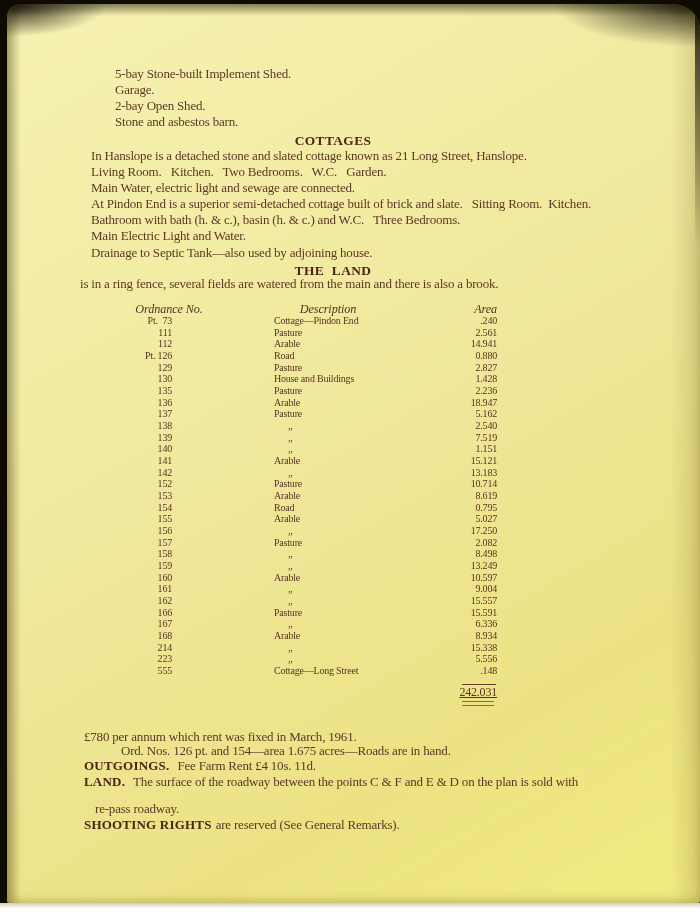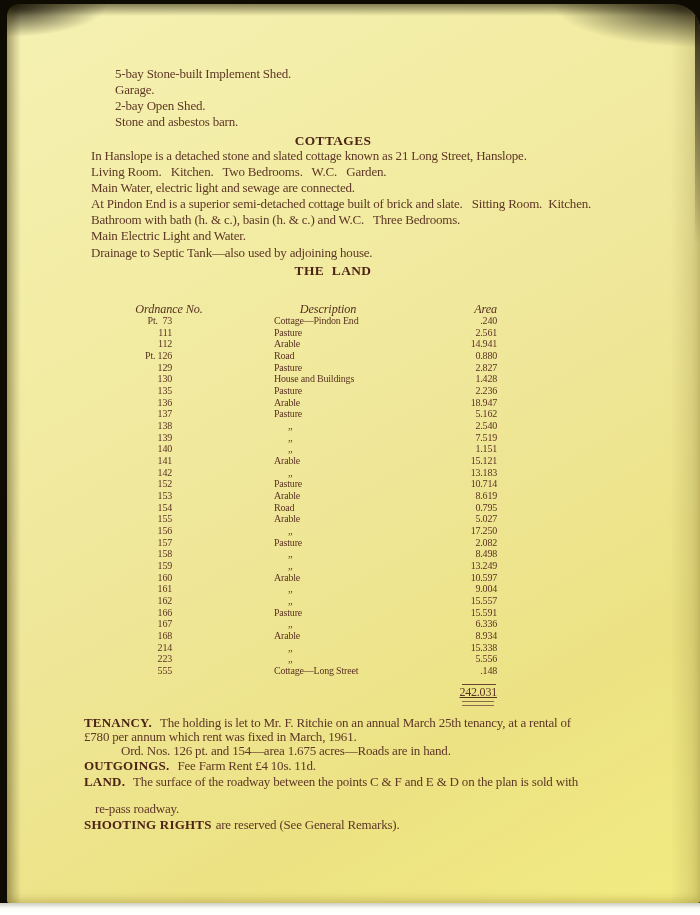--- a/index.html
+++ b/index.html
@@ -76,20 +76,21 @@
         <div class="body-line">Living Room.   Kitchen.   Two Bedrooms.   W.C.   Garden.</div>
         <div class="body-line">Main Water, electric light and sewage are connected.</div>
         <div class="body-line">At Pindon End is a superior semi-detached cottage built of brick and slate.   Sitting Room.  Kitchen.</div>
         <div class="body-line">Bathroom with bath (h. &amp; c.), basin (h. &amp; c.) and W.C.   Three Bedrooms.</div>
         <div class="body-line">Main Electric Light and Water.</div>
         <div class="body-line">Drainage to Septic Tank—also used by adjoining house.</div>
       </div>
 
     <div class="abs heading" style="left:-17px;top:263px;">THE LAND</div>
 
+    <div class="abs intro" style="left:80px;top:276px;">is in a ring fence, several fields are watered from the main and there is also a brook.</div>
 
     <div class="abs thead" style="left:104px;top:303px;width:130px;text-align:center;">Ordnance No.</div>
     <div class="abs thead" style="left:228px;top:303px;width:200px;text-align:center;">Description</div>
     <div class="abs thead" style="left:420px;top:303px;width:77px;text-align:right;">Area</div>
 
     <div class="abs trows" style="left:100px;top:315px;">
         <div class="trow">
         <div class="c-ord">Pt.  73</div>
         <div class="c-desc">Cottage—Pindon End</div>
         <div class="c-area">.240</div>
@@ -245,21 +246,20 @@
         <div class="c-area">.148</div>
       </div>
       </div>
 
     <div class="abs totals" style="left:400px;top:684px;">
       <div class="t-rule"></div>
       <div class="t-val">242.031</div>
       <div class="t-drule"></div>
     </div>
 
-    <div class="abs note-line" style="left:84px;top:716px;"><span class="lbl">TENANCY.</span><span>The holding is let to Mr. F. Ritchie on an annual March 25th tenancy, at a rental of</span></div>
     <div class="abs note-line" style="left:84px;top:730px;">£780 per annum which rent was fixed in March, 1961.</div>
     <div class="abs note-line" style="left:121px;top:744px;">Ord. Nos. 126 pt. and 154—area 1.675 acres—Roads are in hand.</div>
 
     <div class="abs note-line" style="left:84px;top:759px;"><span class="lbl">OUTGOINGS.</span><span>Fee Farm Rent £4 10s. 11d.</span></div>
 
     <div class="abs note-line" style="left:84px;top:775px;"><span class="lbl">LAND.</span><span>The surface of the roadway between the points C &amp; F and E &amp; D on the plan is sold with</span></div>
     <div class="abs note-line" style="left:95px;top:802px;">re-pass roadway.</div>
 
     <div class="abs note-line" style="left:84px;top:818px;"><span class="lbl-tight">SHOOTING RIGHTS</span><span>are reserved (See General Remarks).</span></div>
 

